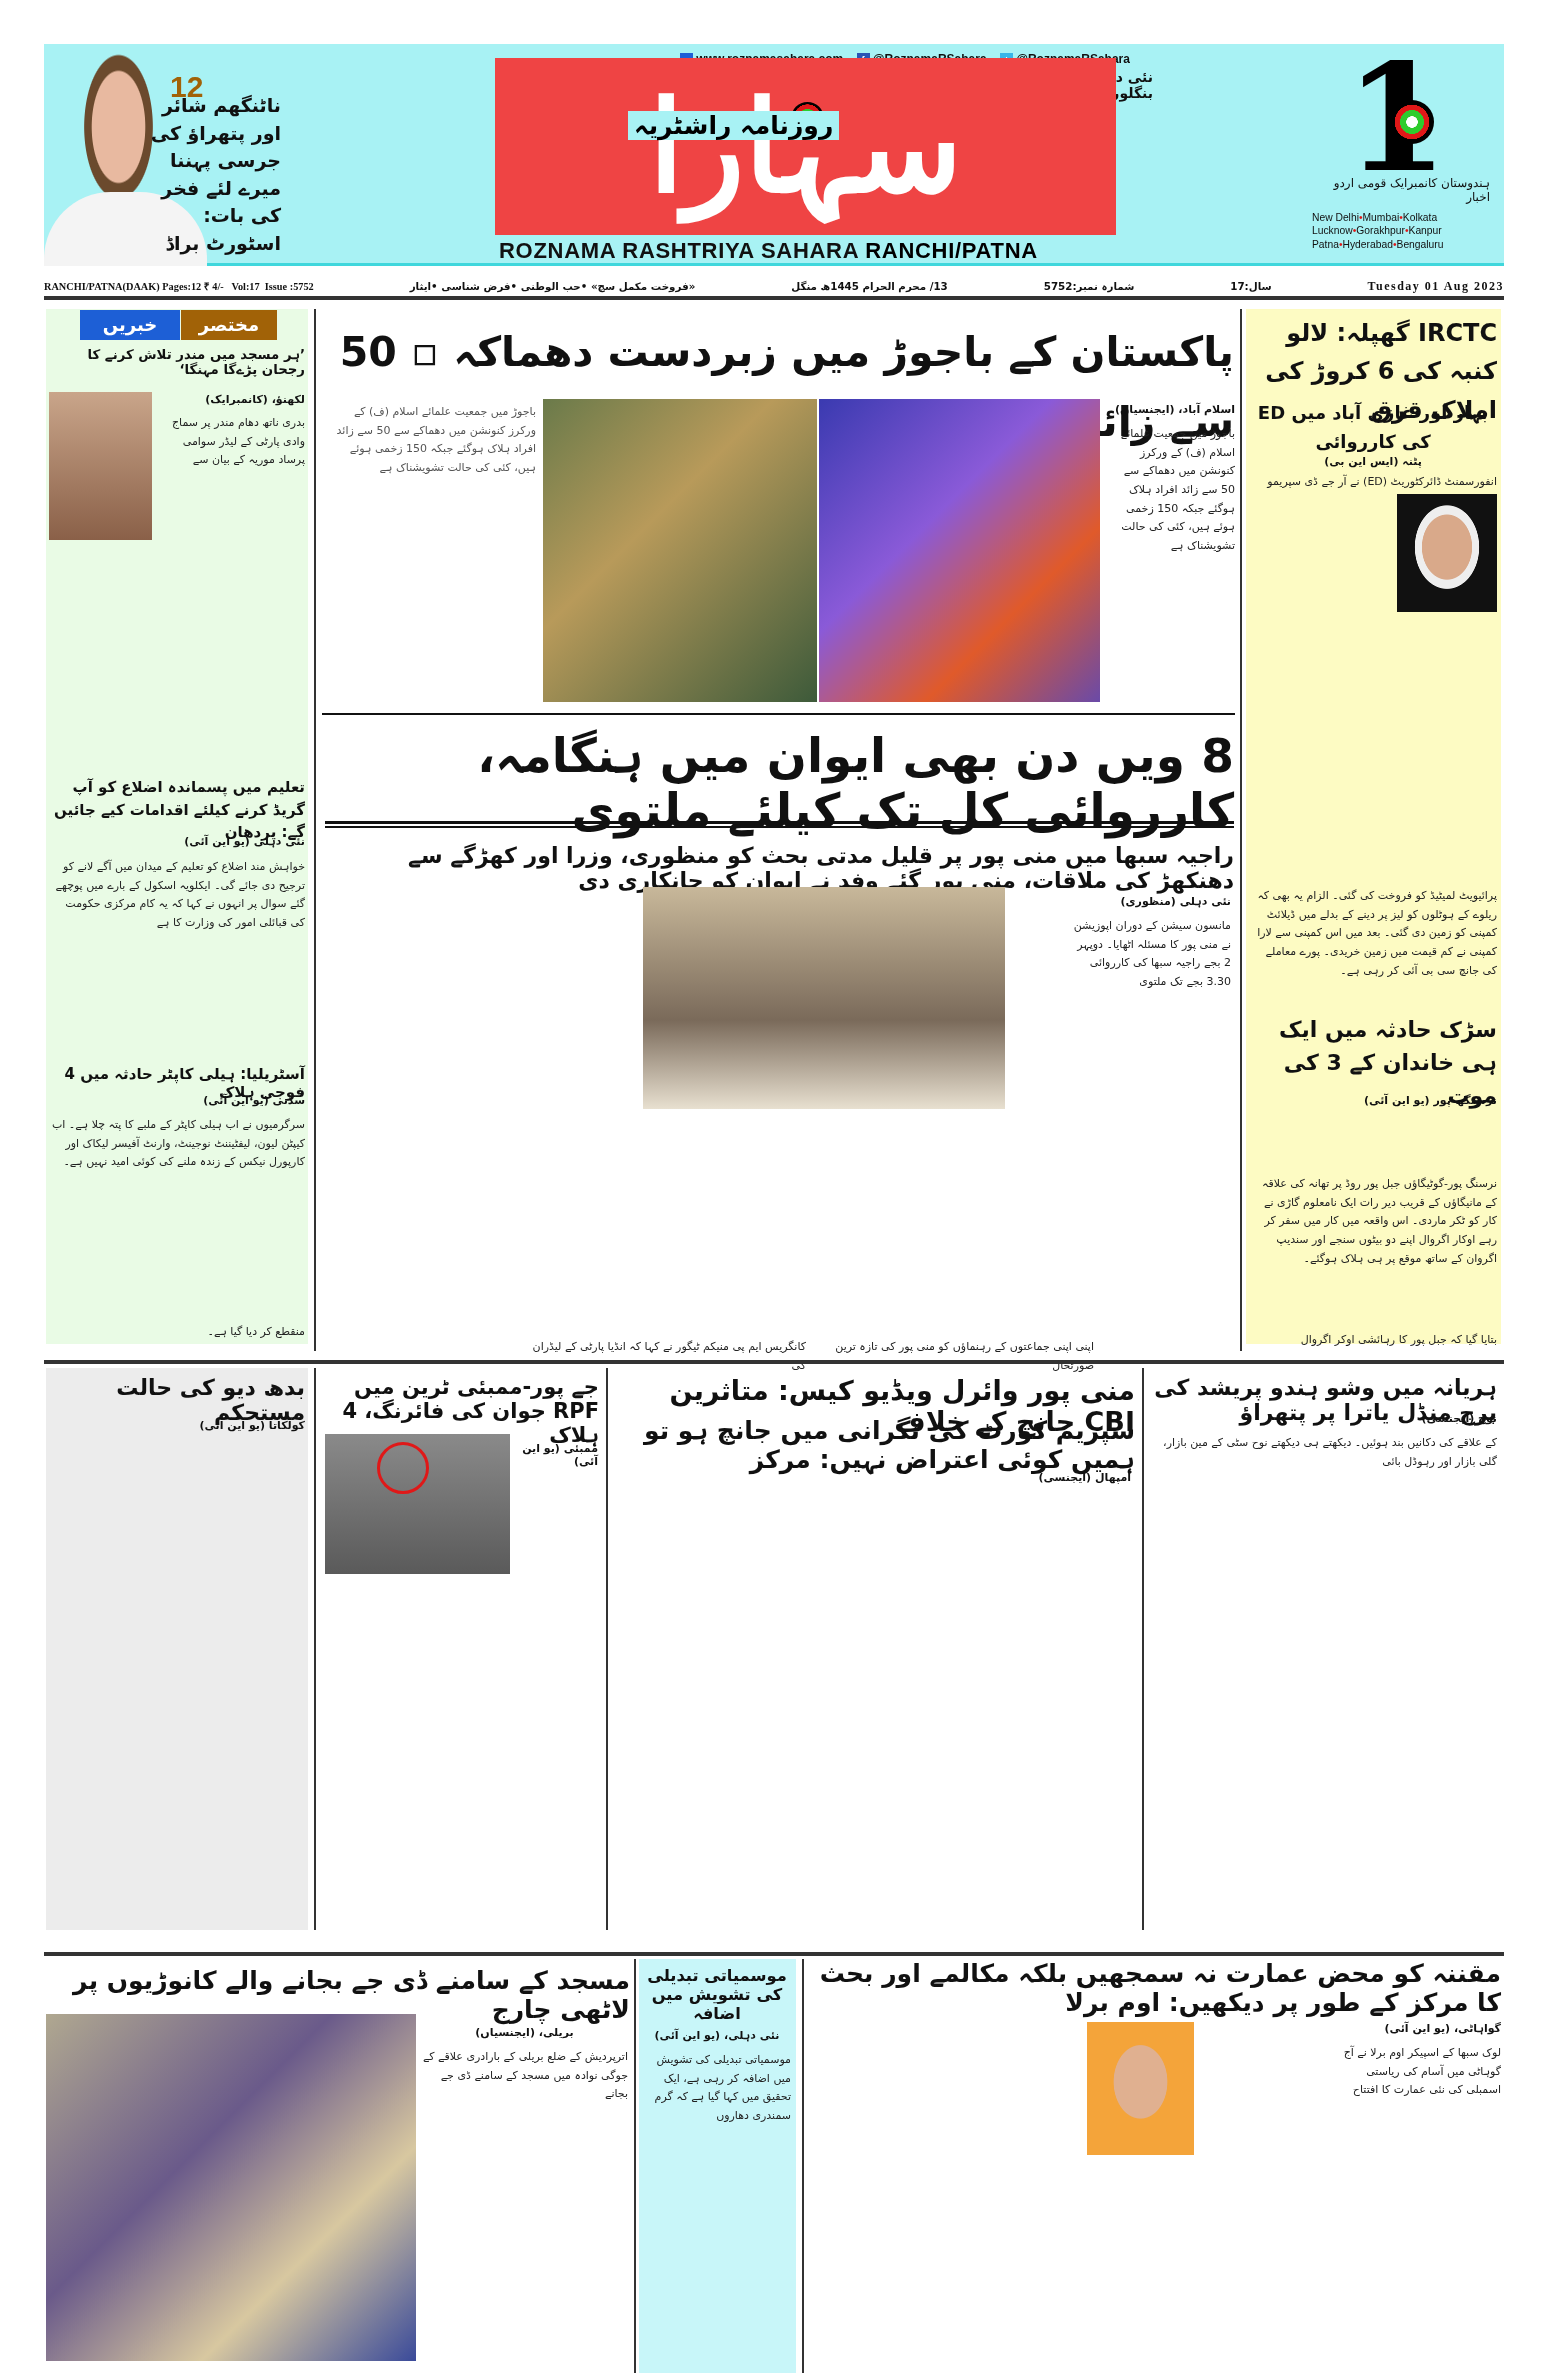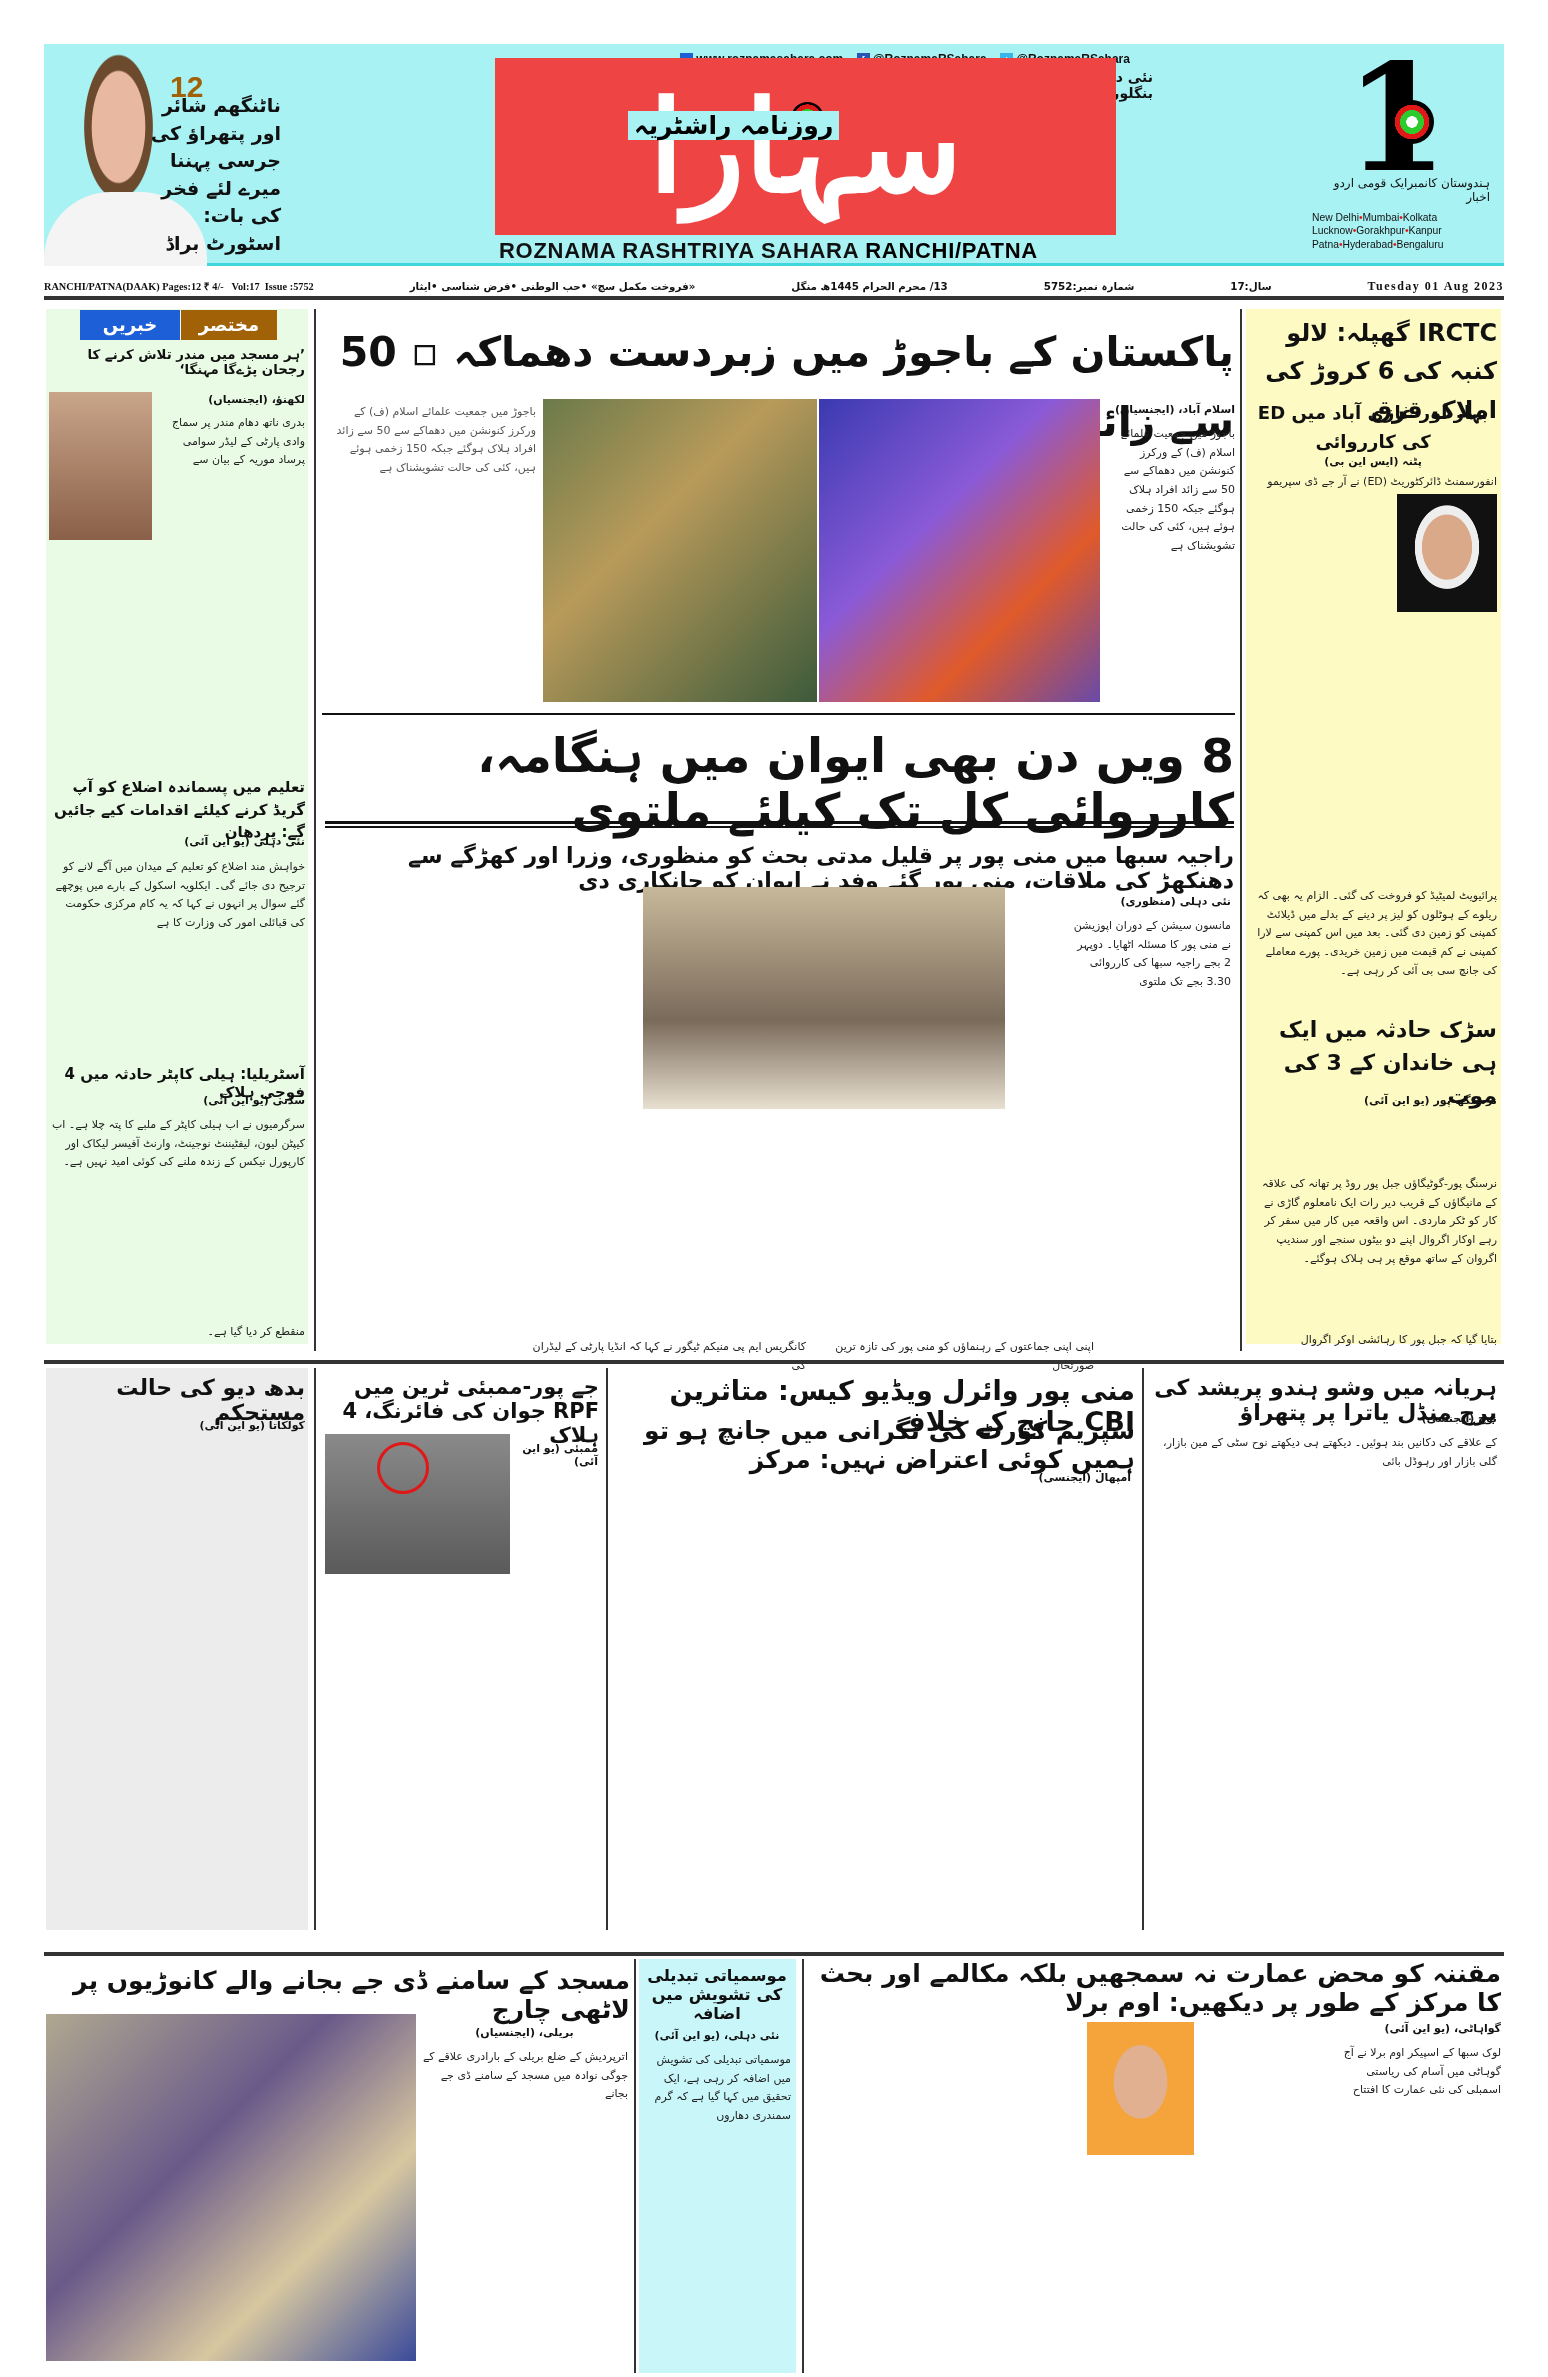--- a/index.html
+++ b/index.html
@@ -78,21 +78,21 @@
   <span class="urdu">سال:17</span>
   <span style="letter-spacing:1.5px;font-size:12px">Tuesday 01 Aug 2023</span>
 </div>
 <div class="abs rule"></div>
 
 <div class="abs sidebar-green"></div>
 <div class="abs tag-red">مختصر</div>
 <div class="abs tag-blue">خبریں</div>
 <div class="abs urdu hl" style="left:50px;top:347px;width:255px;font-size:13.3px">’ہر مسجد میں مندر تلاش کرنے کا رجحان پڑےگا مہنگا‘</div>
 <div class="abs ph" style="left:49px;top:392px;width:103px;height:148px;background:linear-gradient(#c9a58a,#8a6048)"></div>
-<div class="abs urdu small-h" style="left:157px;top:393px;width:148px">لکھنؤ، (ایجنسیاں)</div>
+<div class="abs urdu small-h" style="left:157px;top:393px;width:148px">لکھنؤ، (کانمبرایک)</div>
 <div class="abs urdu txt" style="left:157px;top:414px;width:148px">بدری ناتھ دھام مندر پر سماج وادی پارٹی کے لیڈر سوامی پرساد موریہ کے بیان سے</div>
 <div class="abs urdu hl" style="left:50px;top:776px;width:255px;font-size:15px;line-height:1.5">تعلیم میں پسماندہ اضلاع کو آپ گریڈ کرنے کیلئے اقدامات کیے جائیں گے: پردھان</div>
 <div class="abs urdu small-h" style="left:50px;top:835px;width:255px">نئی دہلی (یو این آئی)</div>
 <div class="abs urdu txt" style="left:50px;top:858px;width:255px">خواہش مند اضلاع کو تعلیم کے میدان میں آگے لانے کو ترجیح دی جائے گی۔ ایکلویہ اسکول کے بارے میں پوچھے گئے سوال پر انہوں نے کہا کہ یہ کام مرکزی حکومت کی قبائلی امور کی وزارت کا ہے</div>
 <div class="abs urdu hl" style="left:50px;top:1065px;width:255px;font-size:15px">آسٹریلیا: ہیلی کاپٹر حادثہ میں 4 فوجی ہلاک</div>
 <div class="abs urdu small-h" style="left:50px;top:1094px;width:255px">سڈنی (یو این آئی)</div>
 <div class="abs urdu txt" style="left:50px;top:1116px;width:255px">سرگرمیوں نے اب ہیلی کاپٹر کے ملبے کا پتہ چلا ہے۔ اب کیپٹن لیون، لیفٹیننٹ نوجینٹ، وارنٹ آفیسر لیکاک اور کارپورل نیکس کے زندہ ملنے کی کوئی امید نہیں ہے۔</div>
 <div class="abs urdu txt" style="left:50px;top:1323px;width:255px">منقطع کر دیا گیا ہے۔</div>
 <div class="abs col-rule" style="left:314px;top:309px;height:1042px"></div>
 

